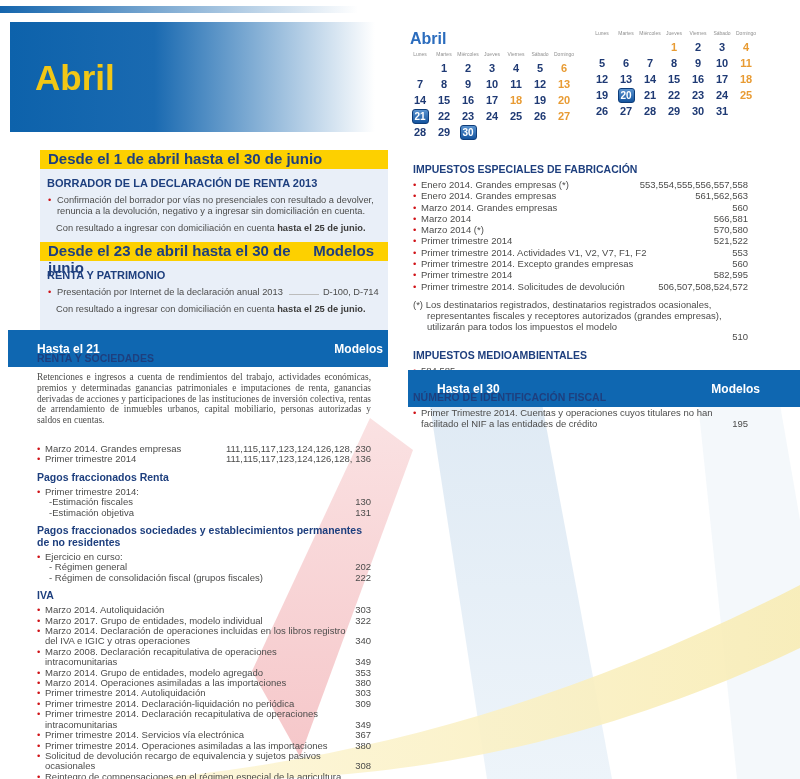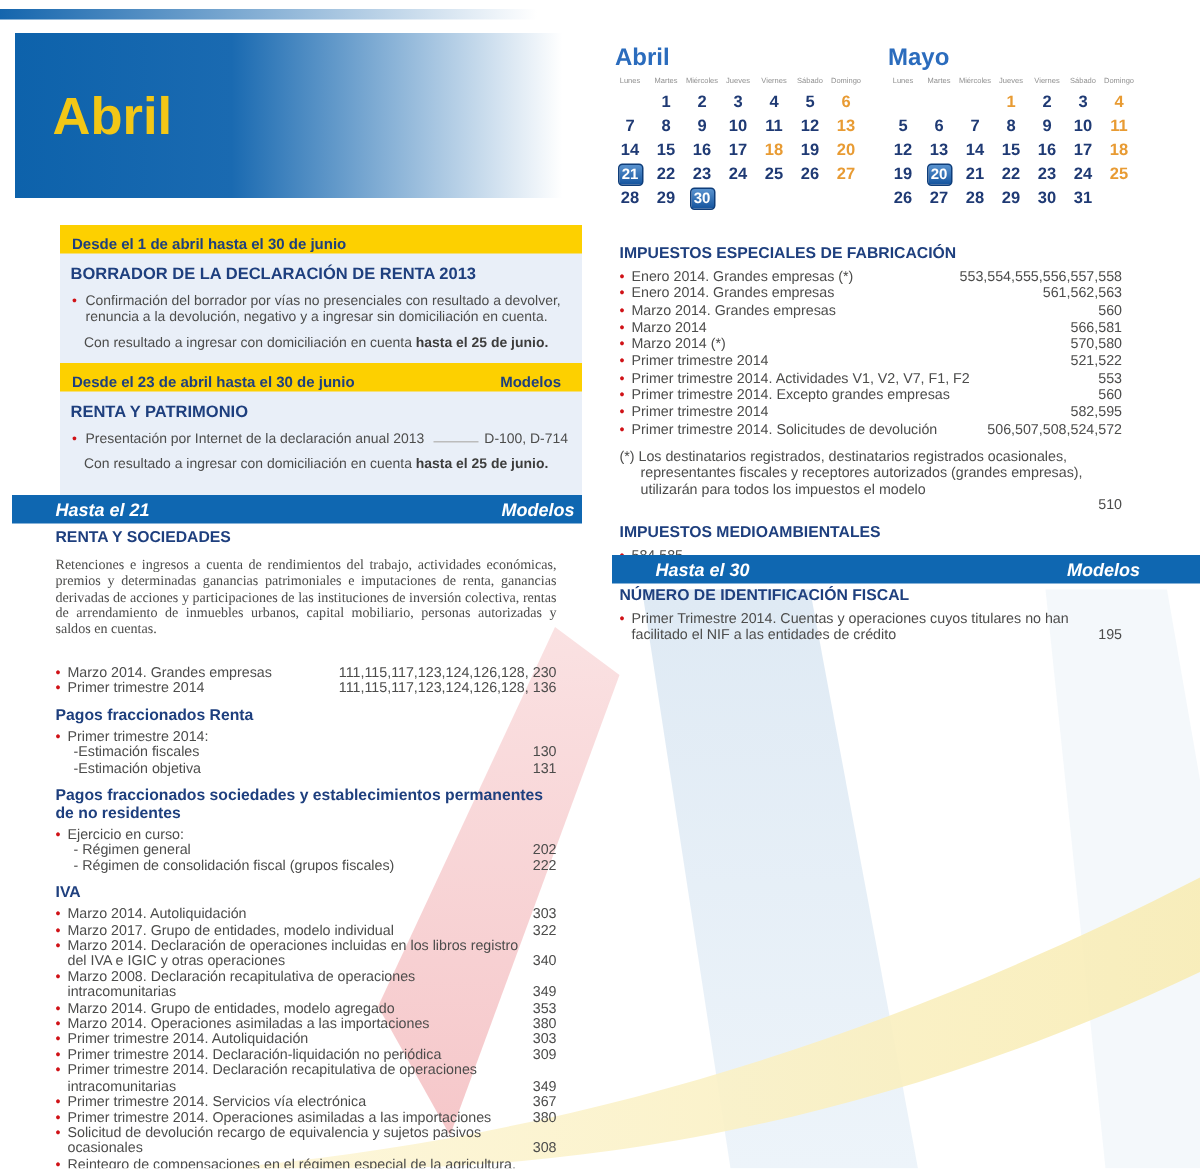--- a/index.html
+++ b/index.html
@@ -25,36 +25,36 @@
   .cal-dh{font-size:5px;color:#909090;text-align:center;padding-bottom:3px;overflow:hidden;white-space:nowrap;}
   .cal-cell{height:16px;display:flex;align-items:center;justify-content:center;
             font-size:11px;font-weight:bold;color:#1f3a74;}
   .cal-cell.o{color:#e89b33;}
   .cal-cell.h .hl{background:linear-gradient(180deg,#5a93cf,#14549e);border:1px solid #0e3d7a;
             border-radius:3px;color:#fff;width:15px;height:13px;display:flex;
             align-items:center;justify-content:center;font-size:10px;}
 
   
   .panel{left:40px;top:150px;width:348px;background:#e9eff8;padding-bottom:8px;}
-  .ybar{height:19px;background:#fdd000;display:flex;justify-content:space-between;align-items:flex-end;
-        padding:0 14px 0 8px;font-size:10px;font-weight:bold;color:#1e3f7e;}
+  .ybar{height:19px;background:#fdd000;display:flex;justify-content:space-between;align-items:flex-start;
+        padding:0 14px 0 8px;font-size:15px;font-weight:bold;color:#1e3f7e;}
   .sect{padding:6px 10px 6px 7px;}
   .sect h3{font-size:11px;font-weight:bold;color:#1e3f7e;margin:2px 0 6px 0;}
   .brow{display:flex;font-size:9.3px;line-height:11px;margin-bottom:4px;align-items:baseline;}
   .brow .dot{width:9px;color:#d01217;flex:none;padding-left:1px;align-self:flex-start;}
   .brow .lbl{flex:1;}
   .brow .leader{flex:1;border-bottom:1px solid #bcbcbc;margin:0 4px 2px 6px;min-width:30px;}
   .brow .mdl{flex:none;white-space:nowrap;}
   .brow.lrow .lbl{flex:none;}
   .note{font-size:9.3px;line-height:11px;margin:6px 0 2px 9px;}
   .note b{color:#3d3d3c;}
 
   
-  .bluebar{height:19px;background:#0f67b1;color:#fff;font-weight:bold;font-size:12px;
-           display:flex;justify-content:space-between;align-items:center;font-style:italic;}
+  .bluebar{height:37px;background:#0f67b1;color:#fff;font-weight:bold;font-size:12px;
+           display:flex;justify-content:space-between;align-items:center;}
   .bar21{left:8px;top:330px;width:380px;padding:0 5px 0 29px;}
   .bar30{left:408px;top:370px;width:392px;padding:0 40px 0 29px;}
 
   
   .leftcol{left:37px;top:352px;width:334px;}
   .leftcol h3{font-size:10.5px;font-weight:bold;color:#1e3f7e;margin:0 0 8px 0;}
   .intro{font-size:9.4px;line-height:10.8px;text-align:justify;margin:0 0 18px 0;font-family:Liberation Serif, serif;}
   .rightTop{left:413px;top:163px;width:335px;}
   .rightBottom{left:413px;top:391px;width:335px;}
 
@@ -149,21 +149,20 @@
           <span class="hl">30</span>
         </div>
         <div class="cal-cell"></div>
         <div class="cal-cell"></div>
         <div class="cal-cell"></div>
         <div class="cal-cell"></div>
       </div>
   </div>
 
   <div class="layer cal cal-may">
-    <div class="cal-title">Mayo</div>
     <div class="cal-days">
         <div class="cal-dh">Lunes</div>
         <div class="cal-dh">Martes</div>
         <div class="cal-dh">Miércoles</div>
         <div class="cal-dh">Jueves</div>
         <div class="cal-dh">Viernes</div>
         <div class="cal-dh">Sábado</div>
         <div class="cal-dh">Domingo</div>
         <div class="cal-cell"></div>
         <div class="cal-cell"></div>

